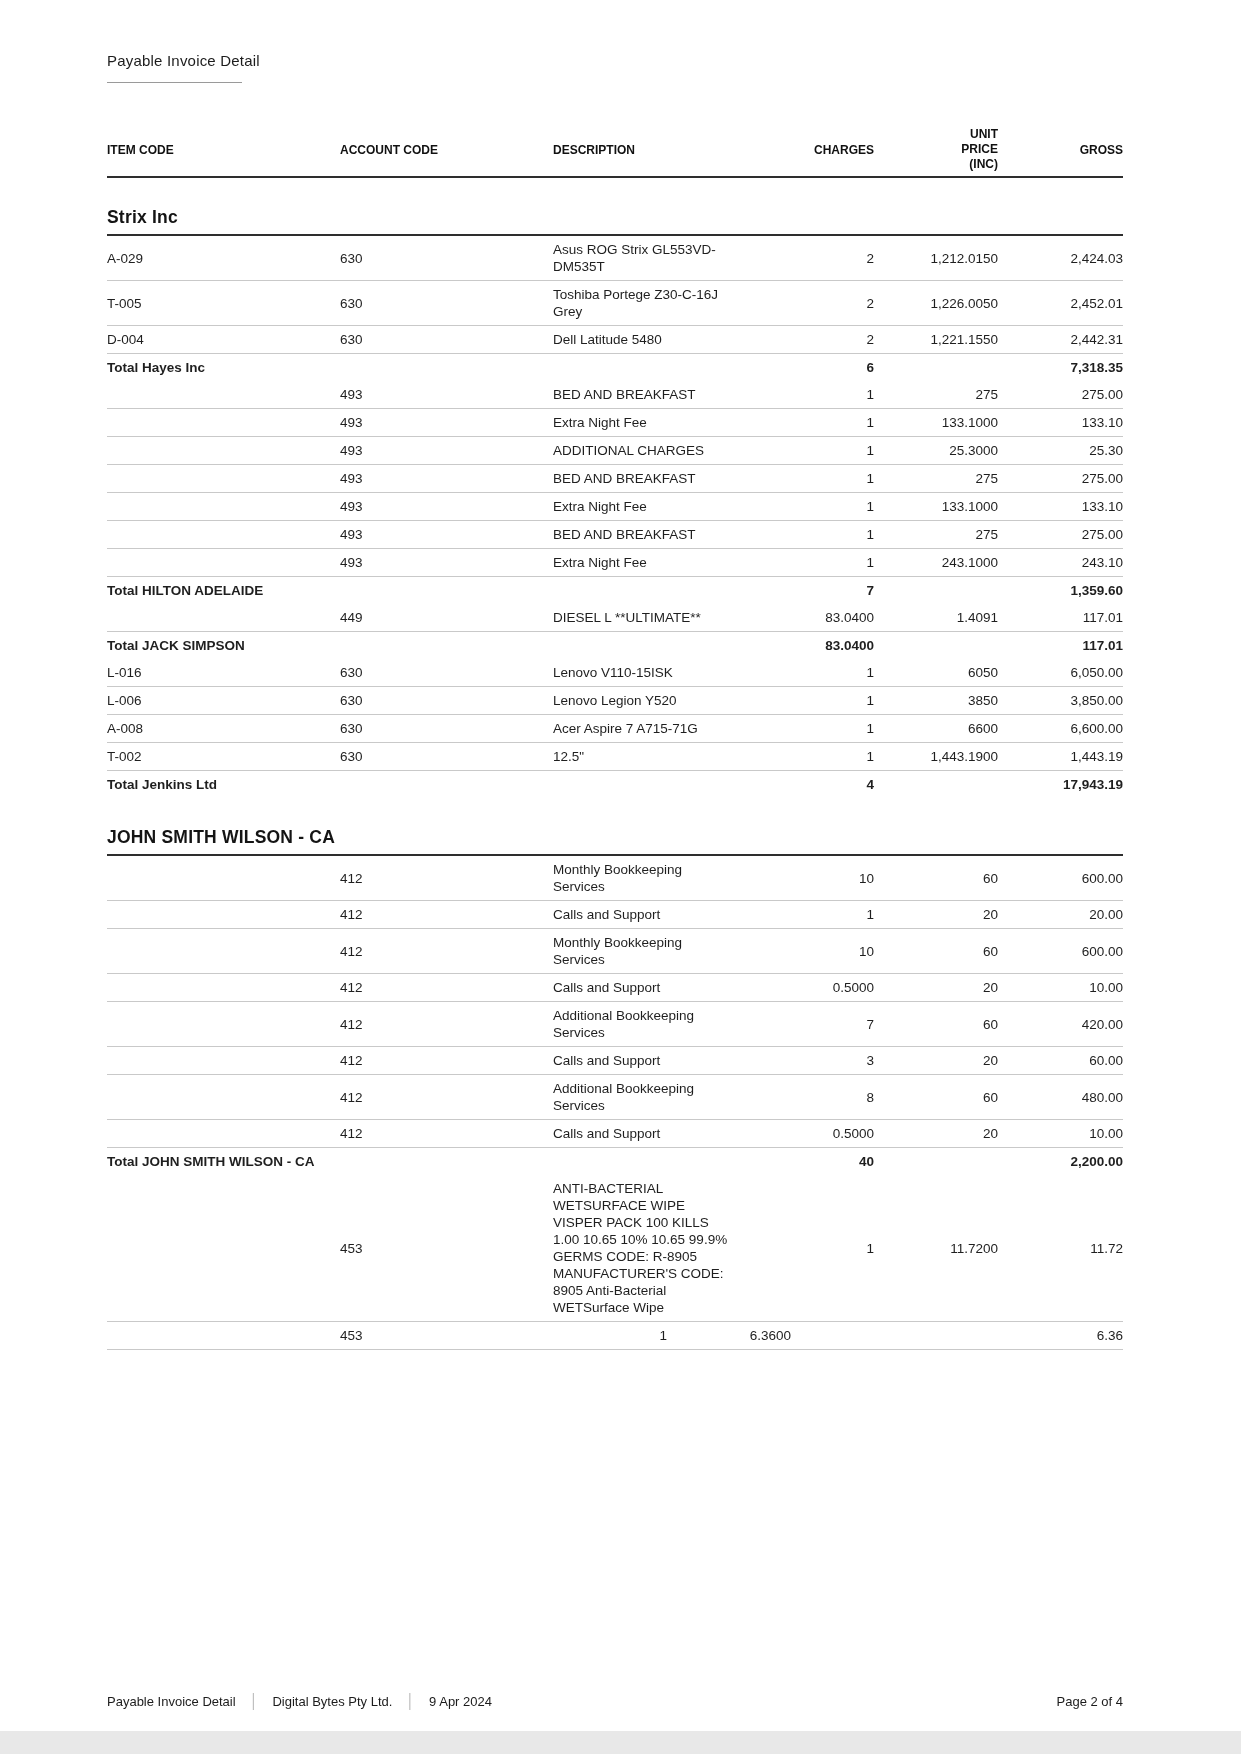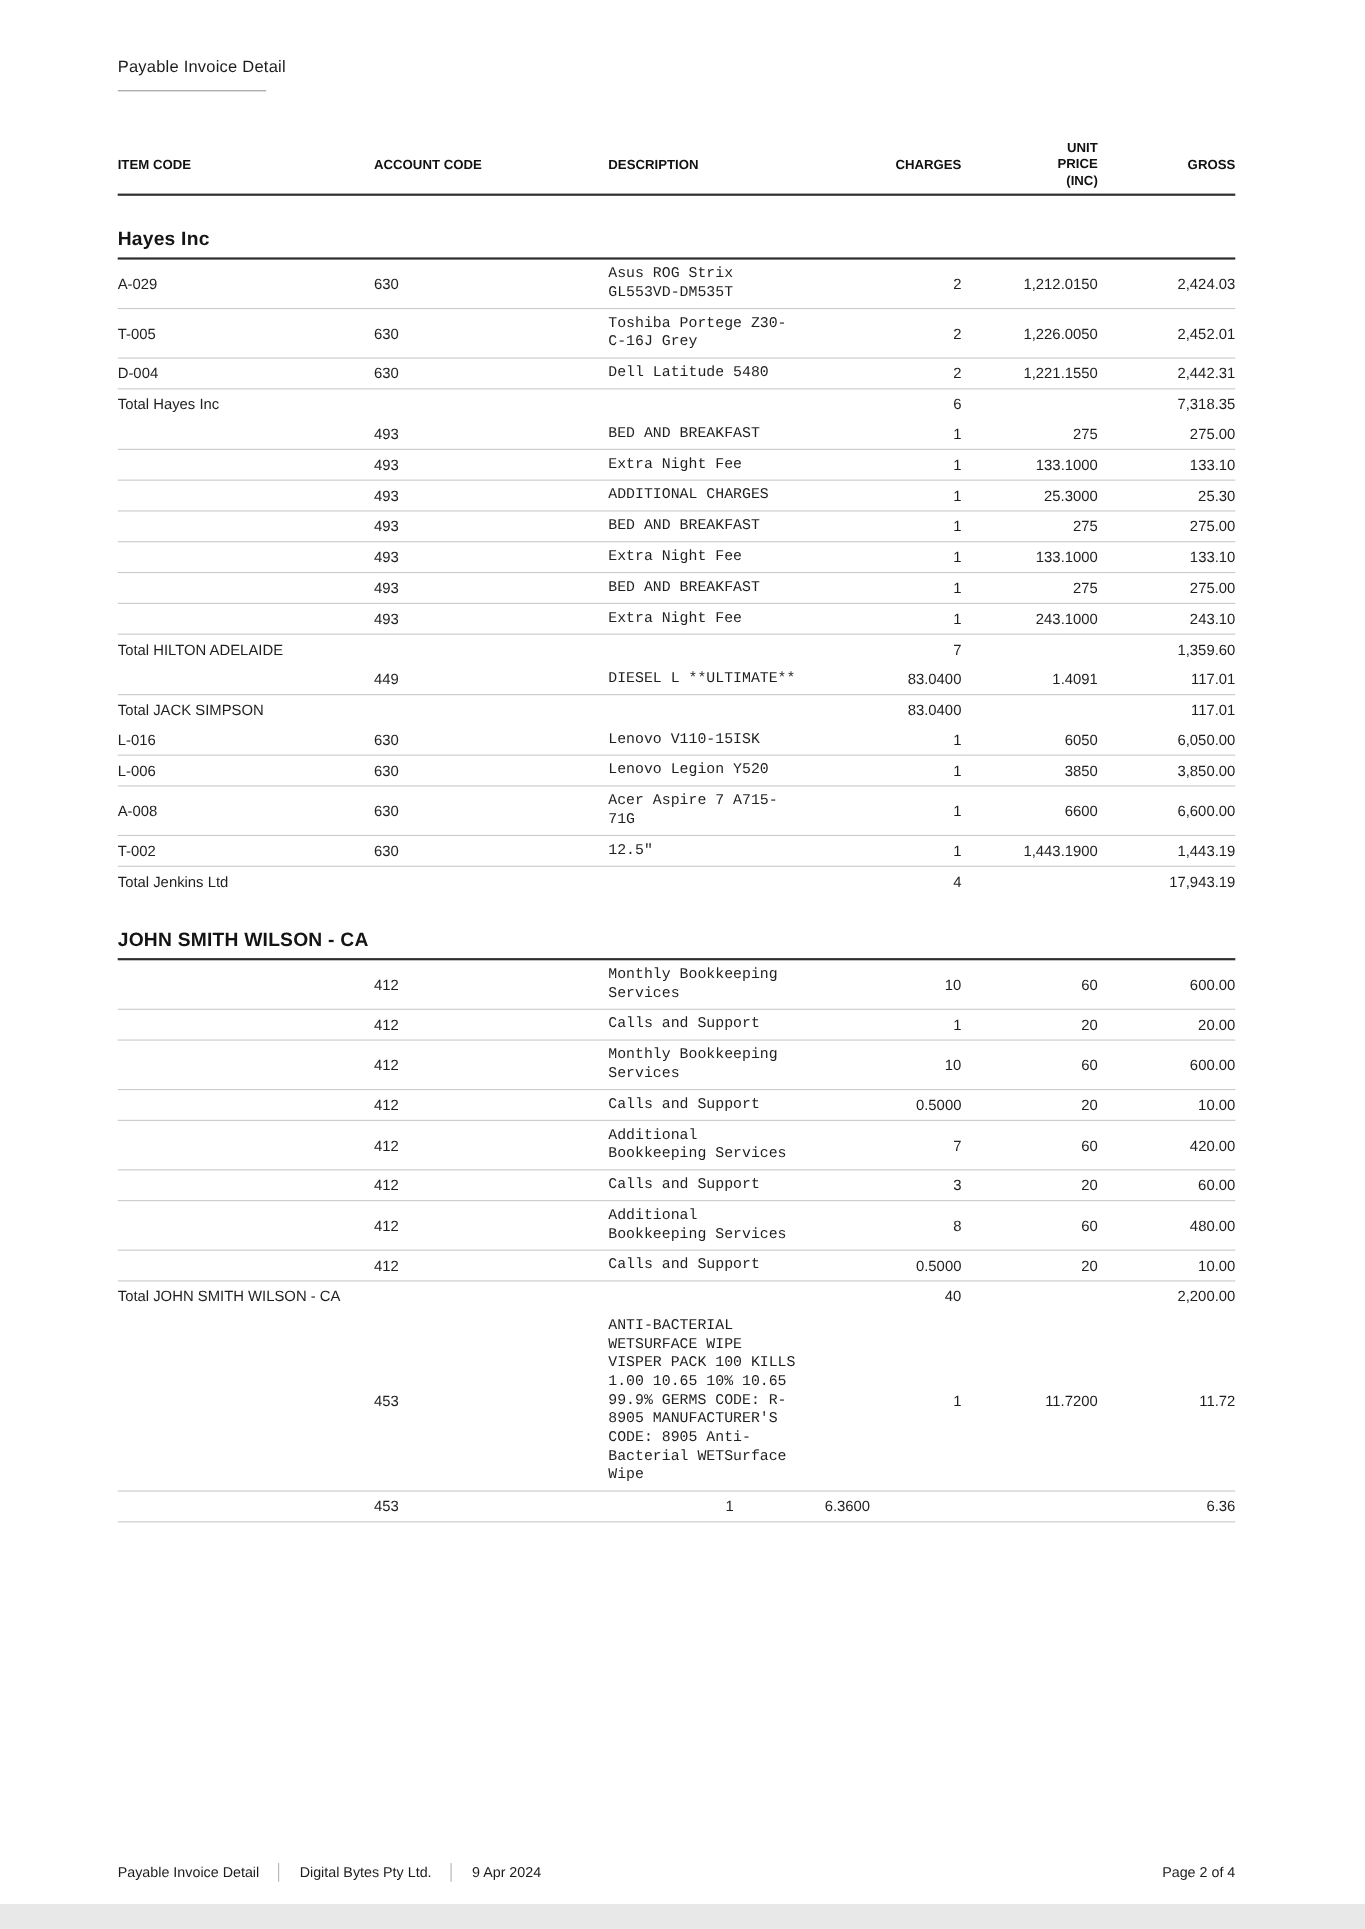--- a/index.html
+++ b/index.html
@@ -30,23 +30,23 @@
   .c-desc  { width:207px; padding-right:32px; box-sizing:border-box; }
   .c-qty   { width:114px; text-align:right; }
   .c-price { width:124px; text-align:right; }
   .c-gross { flex:1; text-align:right; }
 
   
   .section-title { margin-top:29px; font-size:17.5px; font-weight:bold; color:#141414;
                    padding-bottom:6px; border-bottom:2px solid #2e2e2e; letter-spacing:0.2px; }
   .row { display:flex; align-items:center; border-bottom:1px solid #c9c9c9;
          font-size:13.5px; line-height:17px; padding:5px 0; }
-  .row .c-desc { white-space:normal;font-family:Liberation Mono, monospace; }
+  .row .c-desc { white-space:normal; }
   .total-row { display:flex; align-items:center; font-size:13.5px; line-height:17px;
-               padding:5px 0; font-weight:normal; }
+               padding:5px 0; font-weight:bold; }
 
   
   .footer { position:absolute; left:107px; right:118px; top:1693px;
             display:flex; align-items:center; font-size:13px; color:#1c1c1c; }
   .footer .sep { color:#b5b5b5; margin:0 14px; font-size:14px; }
   .footer .spacer { flex:1; }
 </style>
 </head>
 <body>
 
@@ -64,21 +64,21 @@
       <div class="c-price">
         <div class="line">UNIT</div>
         <div class="line">PRICE</div>
         <div class="line">(INC)</div>
       </div>
       <div class="c-gross">GROSS</div>
     </div>
 
     <div>
         <div class="section">
-          <div class="section-title">Hayes Inc</div>
+          <div class="section-title">Strix Inc</div>
           <div class="row">
             <div class="c-item">A-029</div>
             <div class="c-acct">630</div>
             <div class="c-desc">Asus ROG Strix GL553VD-DM535T</div>
             <div class="c-qty">2</div>
             <div class="c-price">1,212.0150</div>
             <div class="c-gross">2,424.03</div>
           </div>
           <div class="row">
             <div class="c-item">T-005</div>

